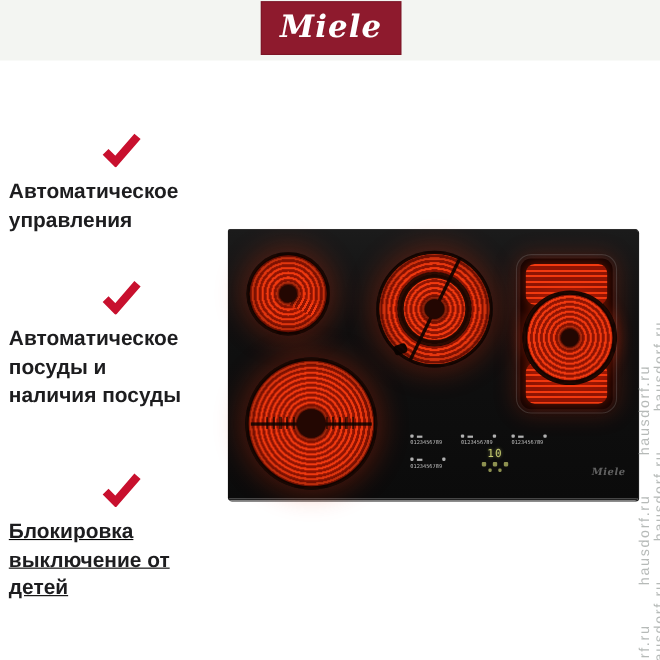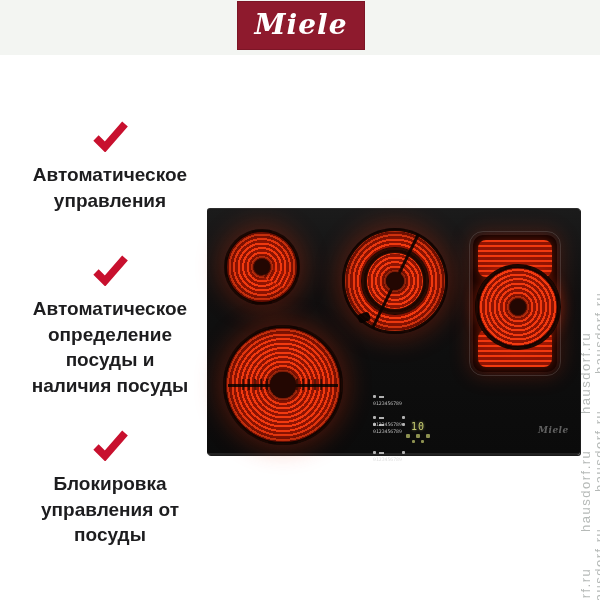--- a/index.html
+++ b/index.html
@@ -7,22 +7,22 @@
     width:600px;height:600px;position:relative;overflow:hidden;
     background:#ffffff;font-family:"Liberation Sans",sans-serif;
   }
   .top-band{position:absolute;left:0;top:0;width:600px;height:55px;background:#f3f5f2;}
   
   .logo{position:absolute;left:238px;top:2px;width:126px;height:47px;background:#8e1a2d;
         display:flex;align-items:center;justify-content:center;box-shadow:0 0 0 1px #7c1526;}
   .logo span{color:#fff;font-family:"DejaVu Serif",serif;font-style:italic;font-weight:bold;
         font-size:28px;letter-spacing:1px;padding-bottom:3px;}
   
-  .feature{position:absolute;left:8px;width:204px;text-align:center;}
-  .f1{top:118px;} .f2{top:252px;} .f3{top:427px;}
+  .feature{position:absolute;left:8px;width:204px;text-align:left;}
+  .f1{top:118px;} .f2{top:252px;} .f3{top:427px;text-decoration:underline;}
   .check{display:block;margin:0 auto 10px auto;}
   .feature .line{font-size:19px;font-weight:bold;color:#1d1d1f;line-height:25.5px;}
   
   .cooktop{position:absolute;left:207px;top:208px;width:373px;height:244px;border-radius:3px;
     background:linear-gradient(180deg,#1b1b1b 0%,#101010 35%,#0b0b0b 100%);
     border-top:1px solid #2d2d2d;border-bottom:2px solid #222;box-shadow:1px 1px 0 #1c1c1c;}
   .burner{position:absolute;border-radius:50%;
     background:repeating-radial-gradient(circle,#f23a10 0 2px,#8e1403 2px 4.5px);
     border:3px solid rgba(8,3,1,.92);
     box-shadow:0 0 24px 5px rgba(235,45,8,.28), inset 0 0 12px rgba(0,0,0,.55);}
@@ -51,21 +51,21 @@
     box-shadow:0 0 20px 4px rgba(235,45,8,.22);}
   .serp{position:absolute;left:5px;right:5px;height:37px;border-radius:8px;
     background:repeating-linear-gradient(180deg,#f23a10 0 2px,#8e1403 2px 5px);
     box-shadow:0 0 10px rgba(235,45,8,.4);}
   .serp-top{top:5px;} .serp-bottom{bottom:5px;}
   .mid-circle{position:absolute;left:2px;top:29px;width:78px;height:78px;border-radius:50%;
     background:repeating-radial-gradient(circle,#f23a10 0 2px,#8e1403 2px 4.5px);
     border:4px solid rgba(8,2,0,.9);box-shadow:0 0 14px rgba(235,45,8,.45);}
   .mid-circle .core{width:16px;height:16px;}
   
-  .cp-row1,.cp-row2{position:absolute;display:flex;flex-direction:column;}
+  .cp-row1,.cp-row2{position:absolute;display:flex;}
   .cp-row1{left:166px;top:184px;gap:14px;}
   .cp-row2{left:166px;top:205px;}
   .cp-group{width:32px;}
   .cp-icons{height:7px;display:flex;align-items:center;gap:3px;}
   .cp-icons .dot{width:3px;height:3px;background:#cfcfcf;border-radius:1px;display:inline-block;opacity:.85;}
   .cp-icons .bar{width:5px;height:2px;background:#cfcfcf;display:inline-block;opacity:.85;}
   .cp-icons .right{margin-left:auto;}
   .cp-digits{font-family:"DejaVu Sans Mono",monospace;font-size:6px;color:#d9d9d9;opacity:.85;
     transform:scale(.8);transform-origin:0 0;white-space:nowrap;}
   .cp-display{margin-left:28px;margin-top:-7px;text-align:center;width:34px;}
@@ -97,32 +97,31 @@
   </svg>
   <div class="line">Автоматическое</div>
   <div class="line">управления</div>
 </div>
 
 <div class="feature f2">
   <svg class="check" width="40" height="34" viewBox="0 0 40 34">
     <polyline points="6,20 15,29 35,6" fill="none" stroke="#C8102E" stroke-width="7.5"></polyline>
   </svg>
   <div class="line">Автоматическое</div>
-  <div class="line">определение</div>
   <div class="line">посуды и</div>
   <div class="line">наличия посуды</div>
 </div>
 
 <div class="feature f3">
   <svg class="check" width="40" height="34" viewBox="0 0 40 34">
     <polyline points="6,20 15,29 35,6" fill="none" stroke="#C8102E" stroke-width="7.5"></polyline>
   </svg>
   <div class="line">Блокировка</div>
-  <div class="line">управления от</div>
-  <div class="line">посуды</div>
+  <div class="line">выключение от</div>
+  <div class="line">детей</div>
 </div>
 
 <div class="cooktop">
 
   <div class="burner b-small">
     <div class="tail"></div>
     <div class="core"></div>
   </div>
 
   <div class="burner b-dual">

